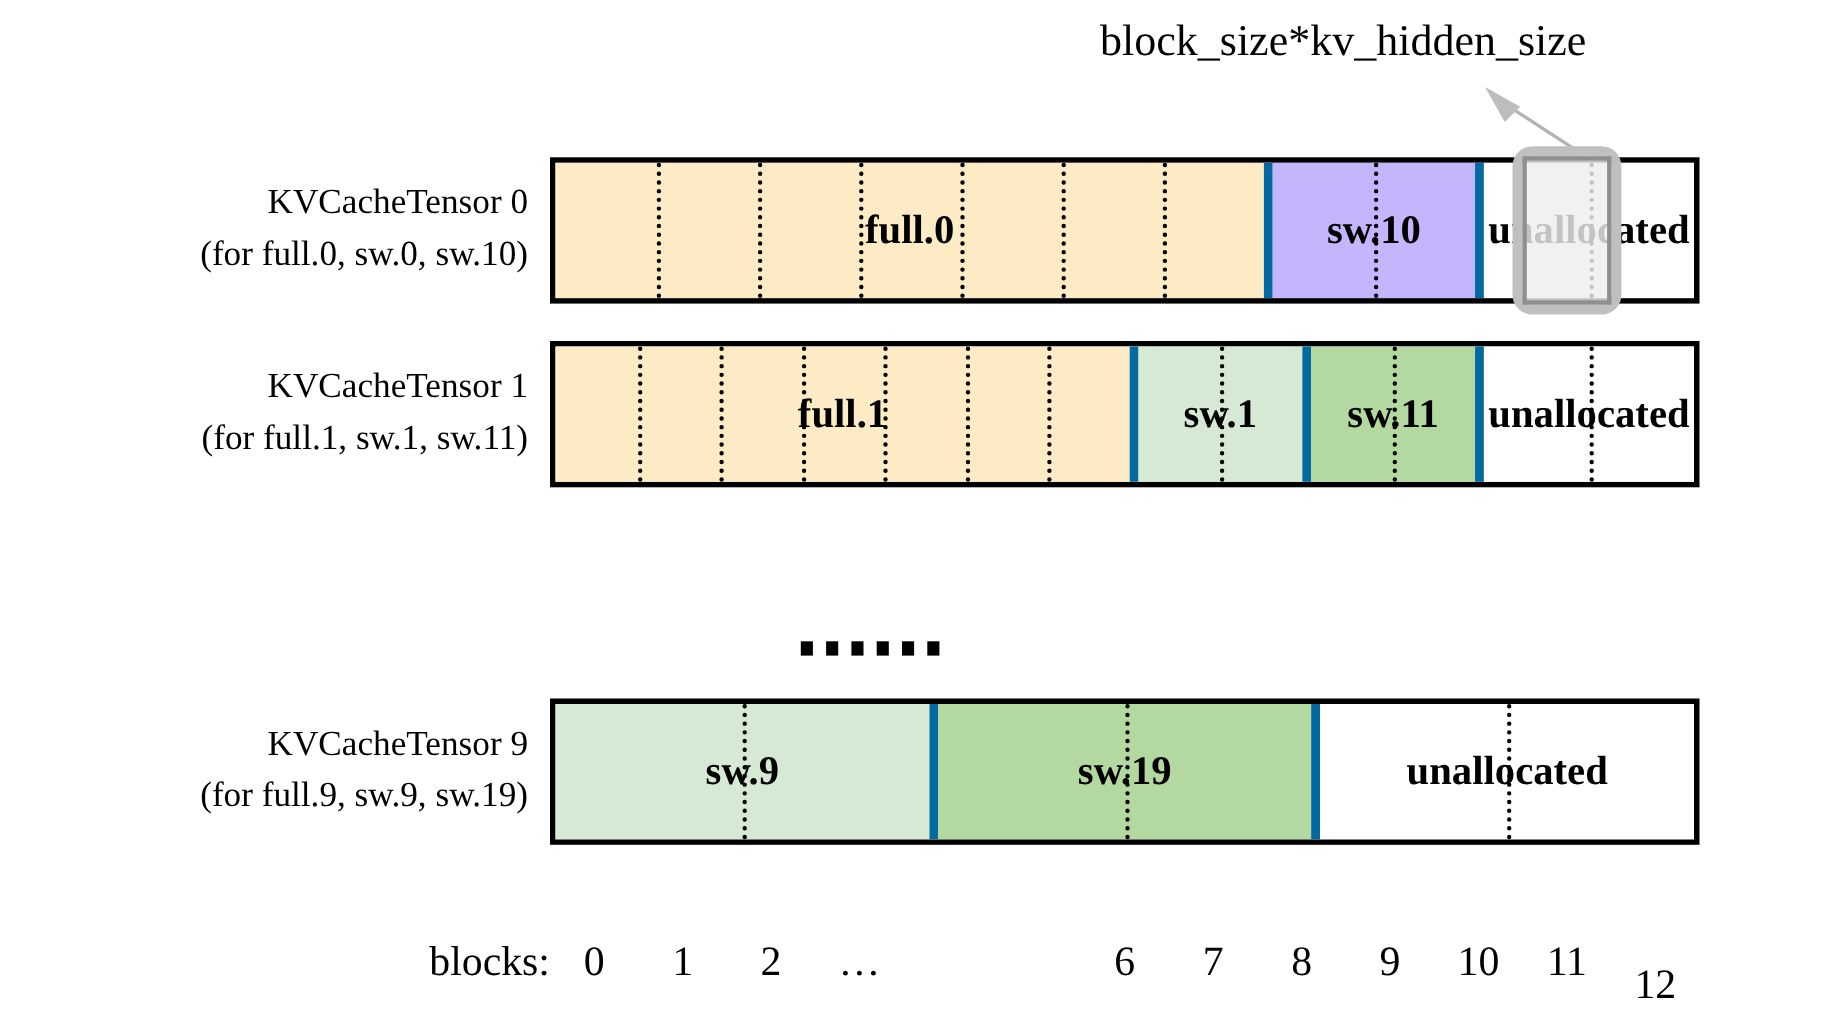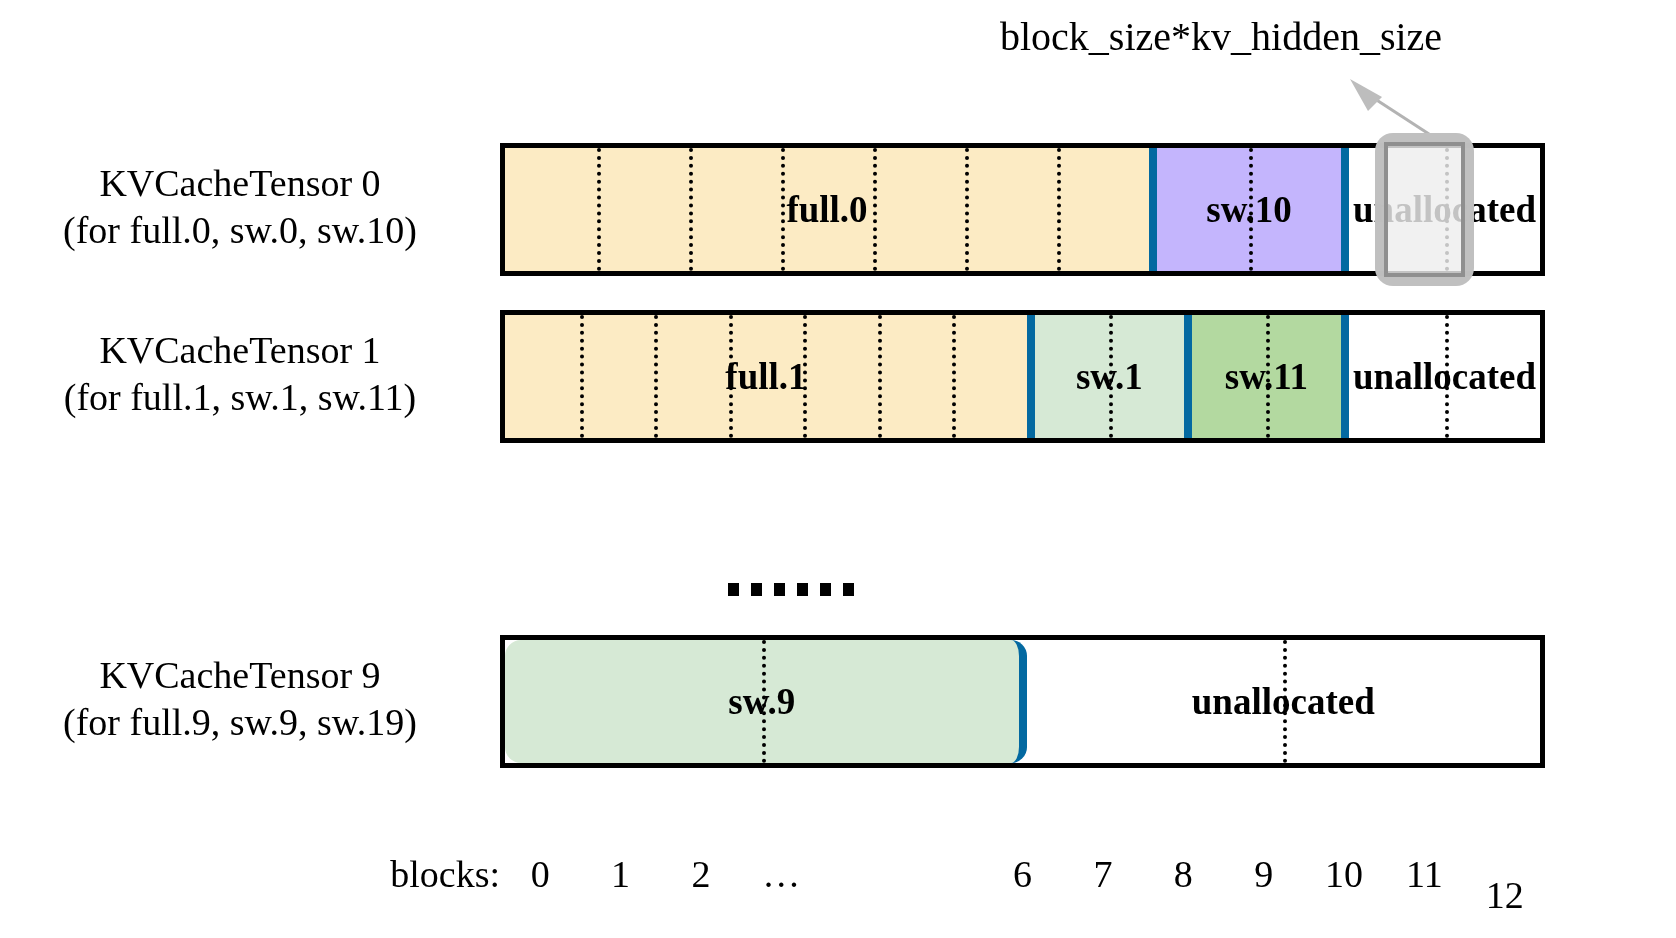--- a/index.html
+++ b/index.html
@@ -18,22 +18,22 @@
     white-space:nowrap;
     color:#000;
   }
   .annot-arrow{position:absolute;left:1330px;top:75px;width:140px;height:80px;}
 
   
   .row-label{
     position:absolute;
     left:0px;
     width:480px;
-    text-align:center;
-    font-size:38px;
+    text-align:right;
+    font-size:32px;
     line-height:47px;
     color:#000;
   }
   .row-label .l1{display:block;}
   .row-label .l2{display:block;}
 
   
   .bar{
     position:absolute;
     left:500px;
@@ -179,23 +179,27 @@
         <div class="seg two-line" style="flex: 2 1 0px; background: rgb(255, 255, 255);">
           <span class="dotline" style="left: 50%;"></span>
           <span class="seg-text">unallocated</span>
         </div>
       </div>
       <div class="row-label" style="top: 652px;">
         <span class="l1">KVCacheTensor 9</span>
         <span class="l2">(for full.9, sw.9, sw.19)</span>
       </div>
       <div class="bar" style="top: 635px;">
-        <div class="seg" style="flex: 2 1 0px; background: rgb(214, 233, 213); border-radius: 16px;">
+        <div class="seg" style="flex: 2 1 0px; background: rgb(214, 233, 213);">
           <span class="dotline" style="left: 50%;"></span>
           <span class="seg-text">sw.9</span>
+        </div>
+        <div class="seg" style="flex: 2 1 0px; background: rgb(179, 217, 160);">
+          <span class="dotline" style="left: 50%;"></span>
+          <span class="seg-text">sw.19</span>
         </div>
         <div class="seg two-line" style="flex: 2 1 0px; background: rgb(255, 255, 255);">
           <span class="dotline" style="left: 50%;"></span>
           <span class="seg-text">unallocated</span>
         </div>
       </div>
     </div>
 
   <div class="ellipsis">
     <i></i>

